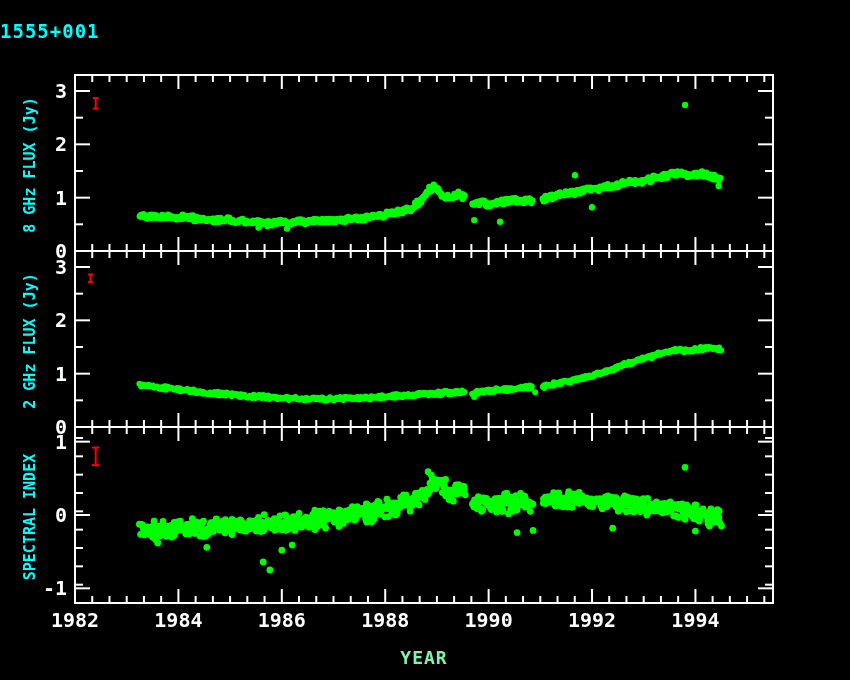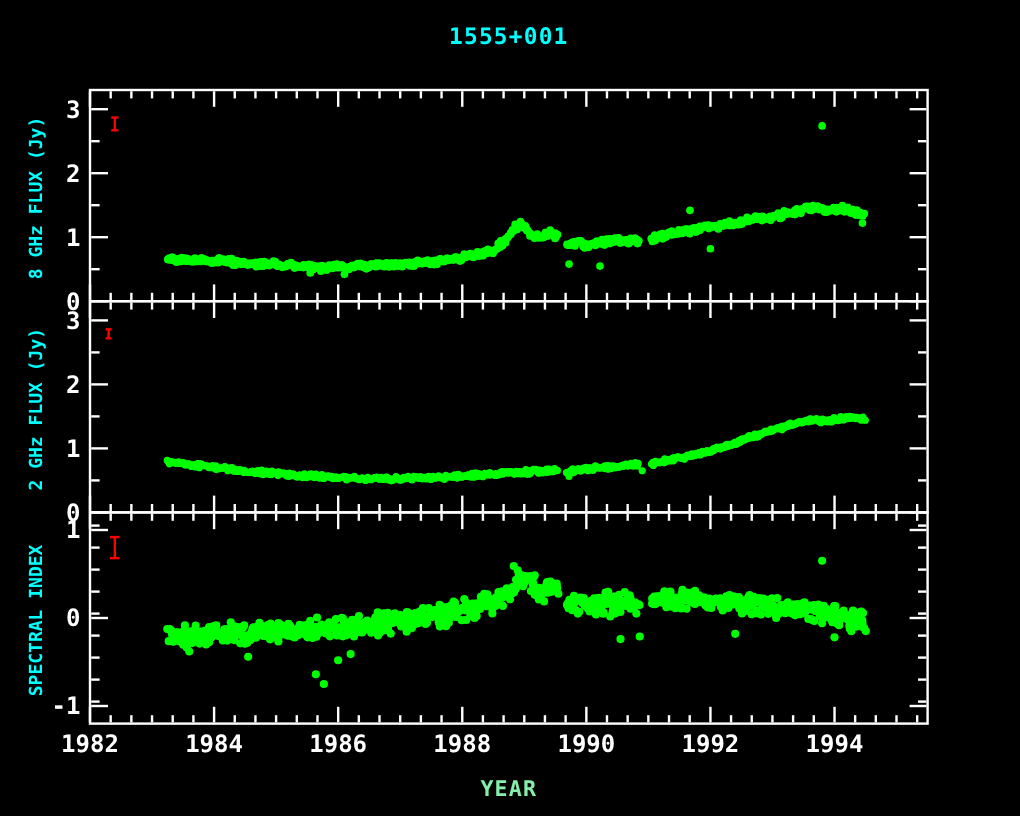--- a/index.html
+++ b/index.html
@@ -1,18 +1,18 @@
 <!DOCTYPE html>
 <html><head>
 <meta charset="utf-8">
 <style>
   html,body{margin:0;padding:0;background:#000;}
   .figure{position:relative;width:850px;height:680px;background:#000;overflow:hidden;
           font-family:"DejaVu Sans Mono",monospace;}
-  .title{position:absolute;left:0;top:20px;width:848px;text-align:center;
+  .title{position:absolute;left:0;top:20px;width:848px;text-align:left;
          color:#00ffff;font-size:19px;font-weight:bold;letter-spacing:1px;}
   .xlabel{position:absolute;left:0;top:647px;width:848px;text-align:center;
           color:#86efac;font-size:18px;font-weight:bold;letter-spacing:1px;}
   .ylabel{position:absolute;width:176px;height:20px;line-height:20px;text-align:center;
           color:#00ffff;font-size:15px;font-weight:bold;transform:rotate(-90deg);
           white-space:nowrap;letter-spacing:0px;}
   .yl-top{left:-58px;top:155px;}
   .yl-mid{left:-58px;top:331px;}
   .yl-bot{left:-58px;top:507px;}
   svg text{font-family:"DejaVu Sans Mono",monospace;font-weight:bold;fill:#ffffff;}

